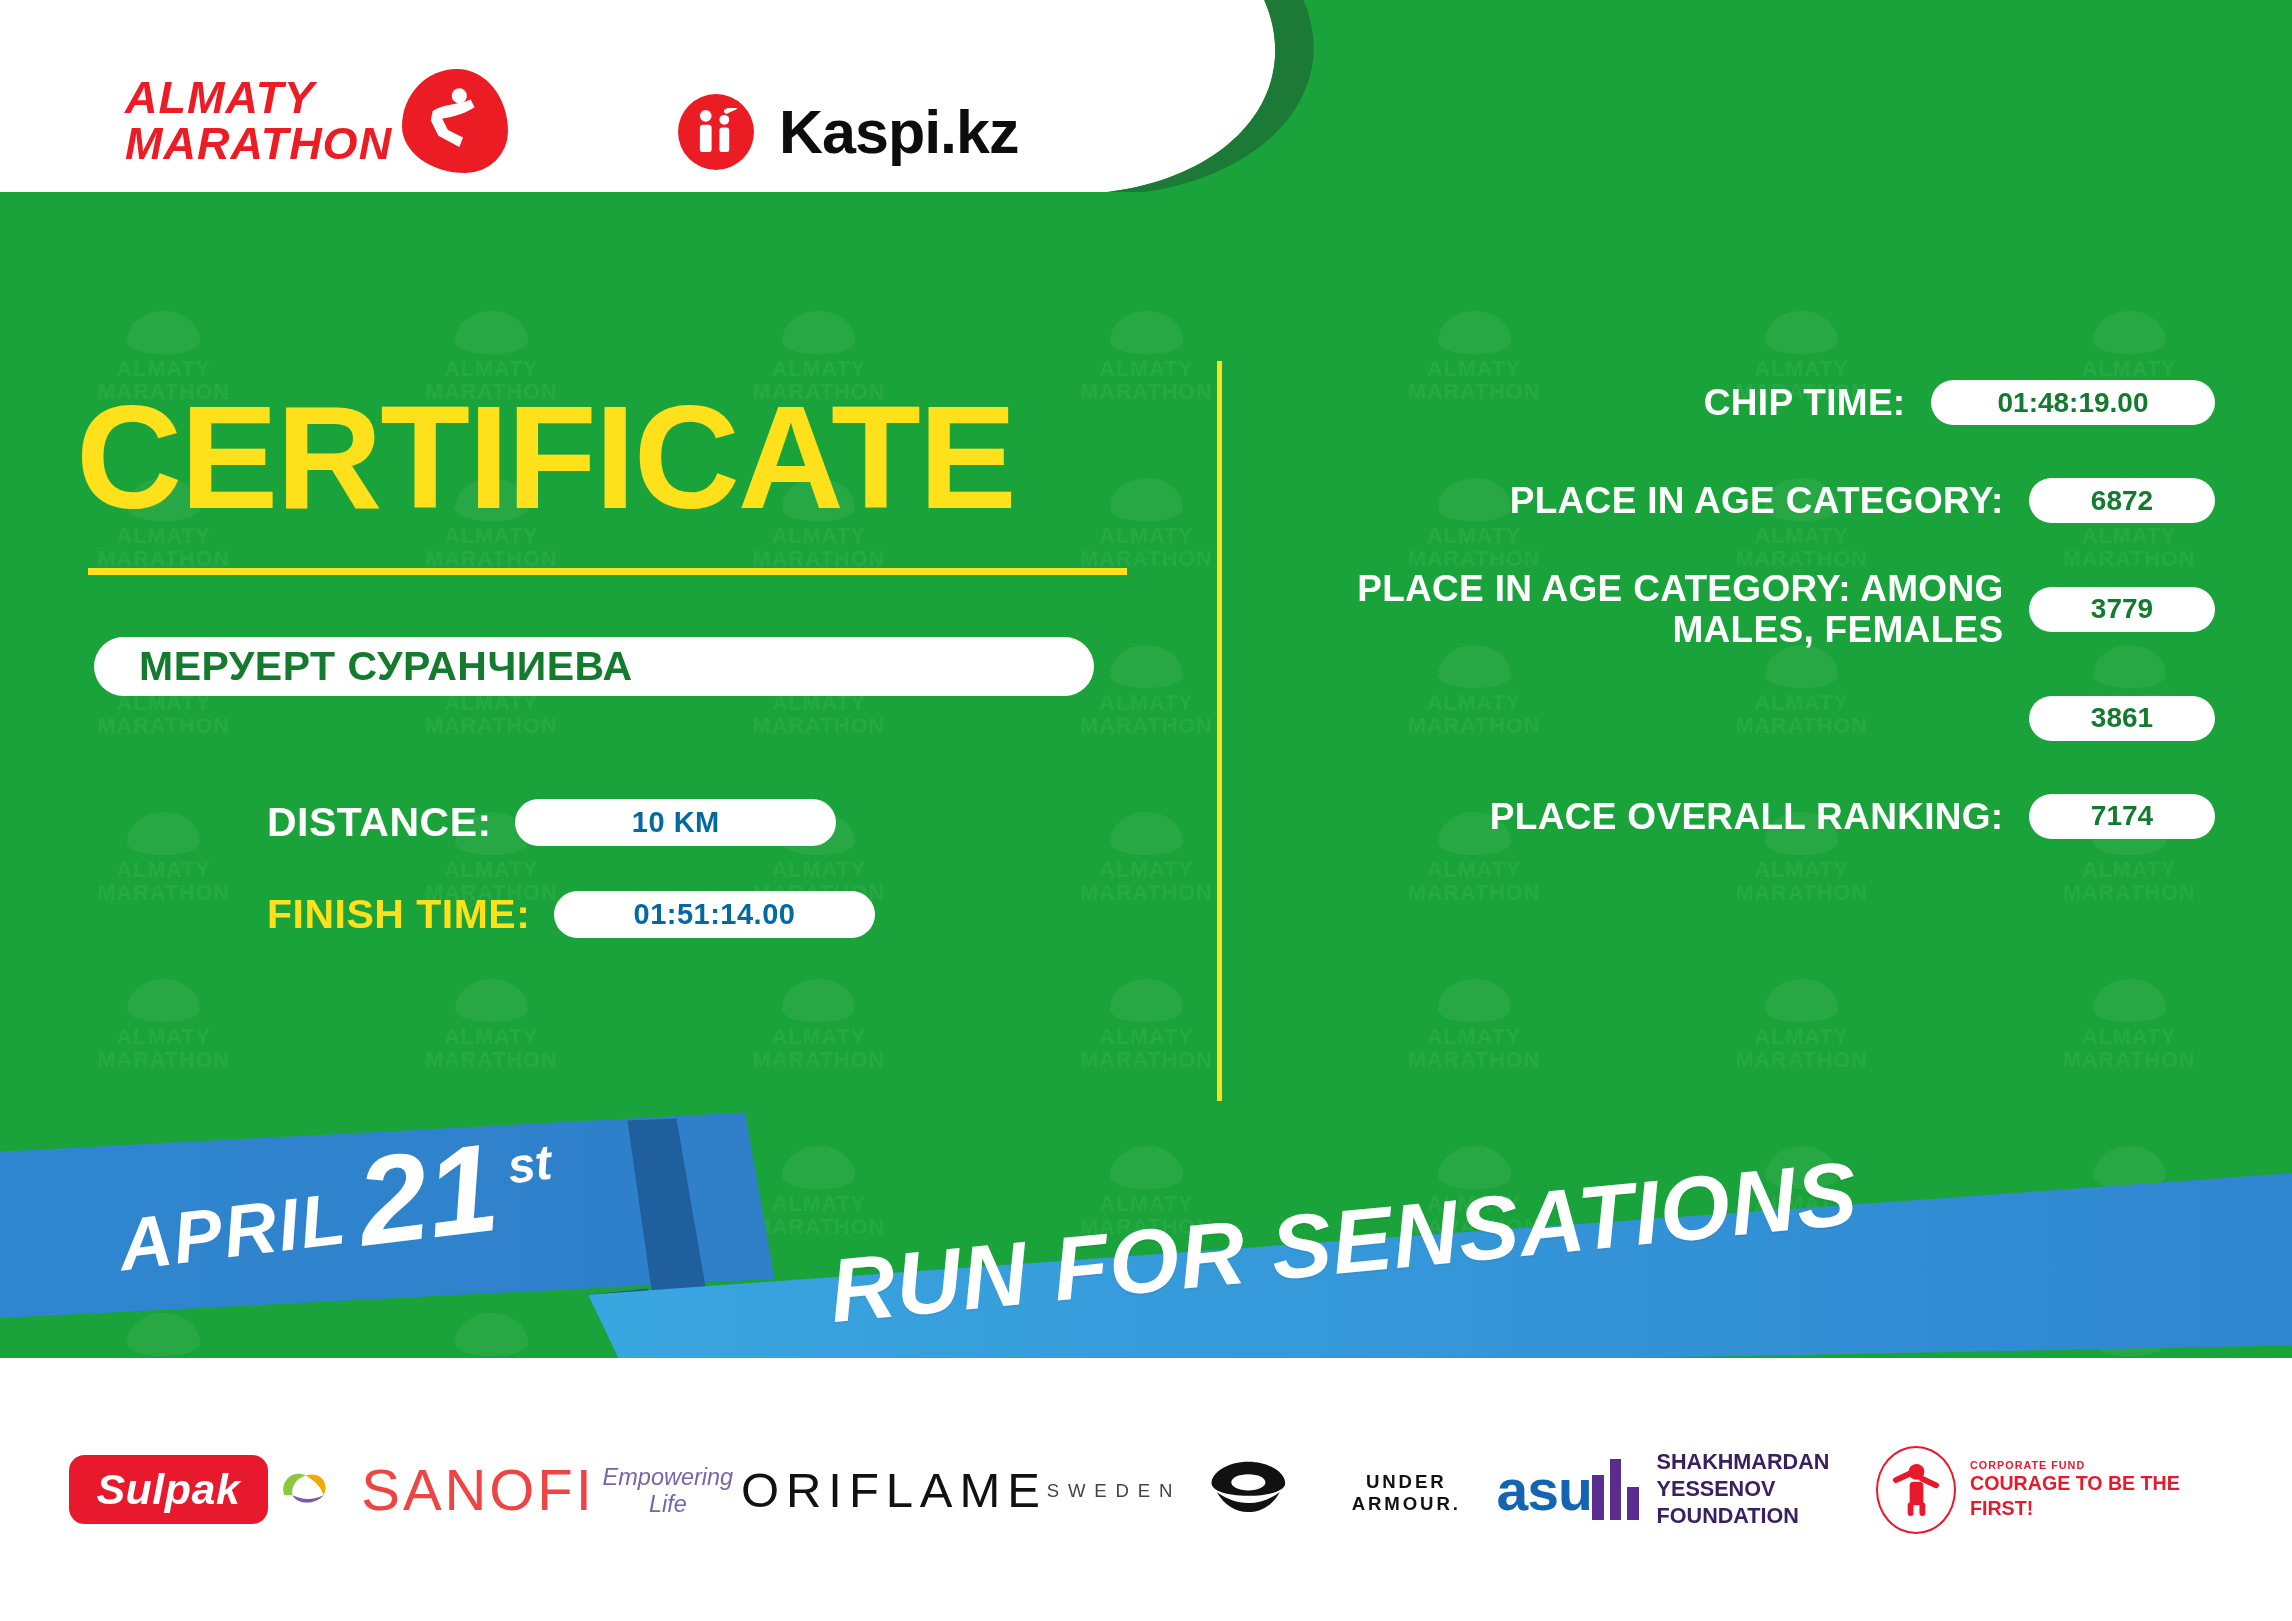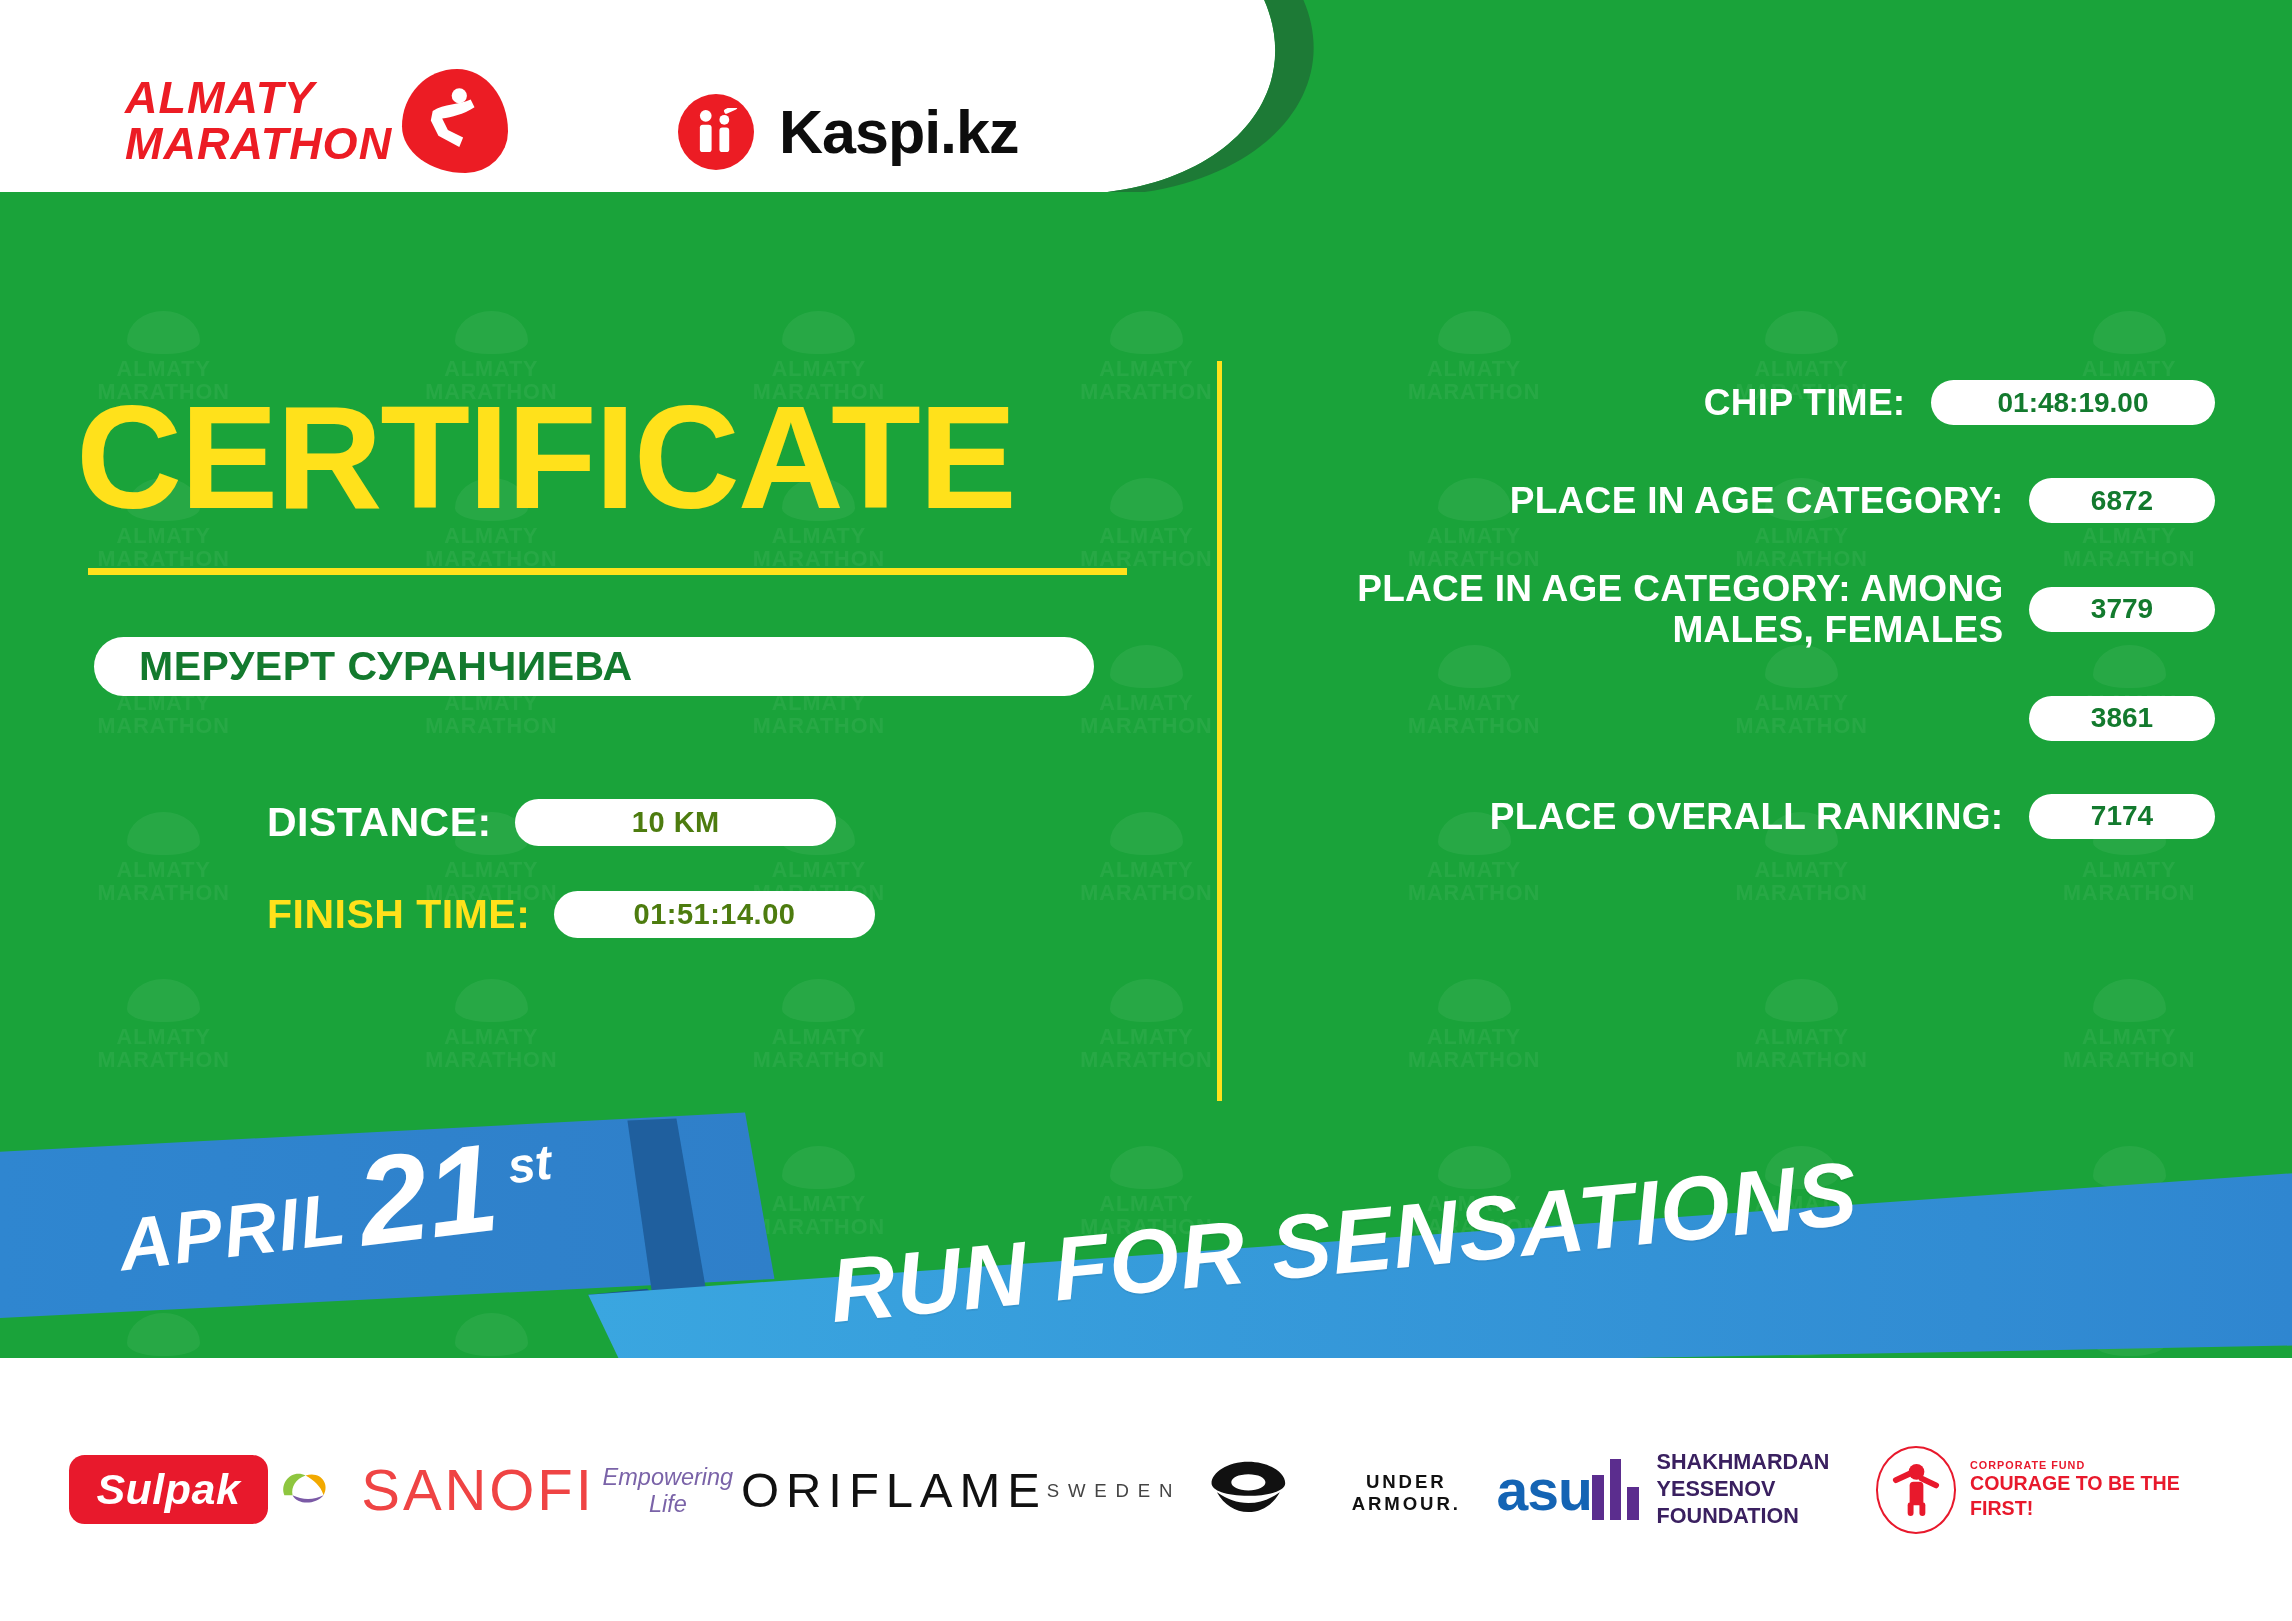--- a/index.html
+++ b/index.html
@@ -111,21 +111,21 @@
   .kv-left{
     position:absolute;left:267px;top:799px;z-index:4;
     display:flex;flex-direction:column;gap:45px;
   }
   .kv-row{display:flex;align-items:center;gap:23.5px;}
   .kv-label{color:#ffffff;font-weight:bold;font-size:41px;letter-spacing:0.5px;}
   .kv-label.yellow{color:#ffe11b;}
   .kv-pill{
     min-width:278px;height:47px;border-radius:23.5px;background:#ffffff;
     display:flex;align-items:center;justify-content:center;
-    color:#4d7c0f;font-weight:bold;font-size:29px;letter-spacing:0.5px;
+    color:#0369a1;font-weight:bold;font-size:29px;letter-spacing:0.5px;
     padding:0 21.6px;
     text-align:center;
   }
   
   .divider{
     position:absolute;left:1217px;top:361px;width:4.9px;height:740px;
     background:#ffe11b;z-index:4;
   }
   
   .stats{

